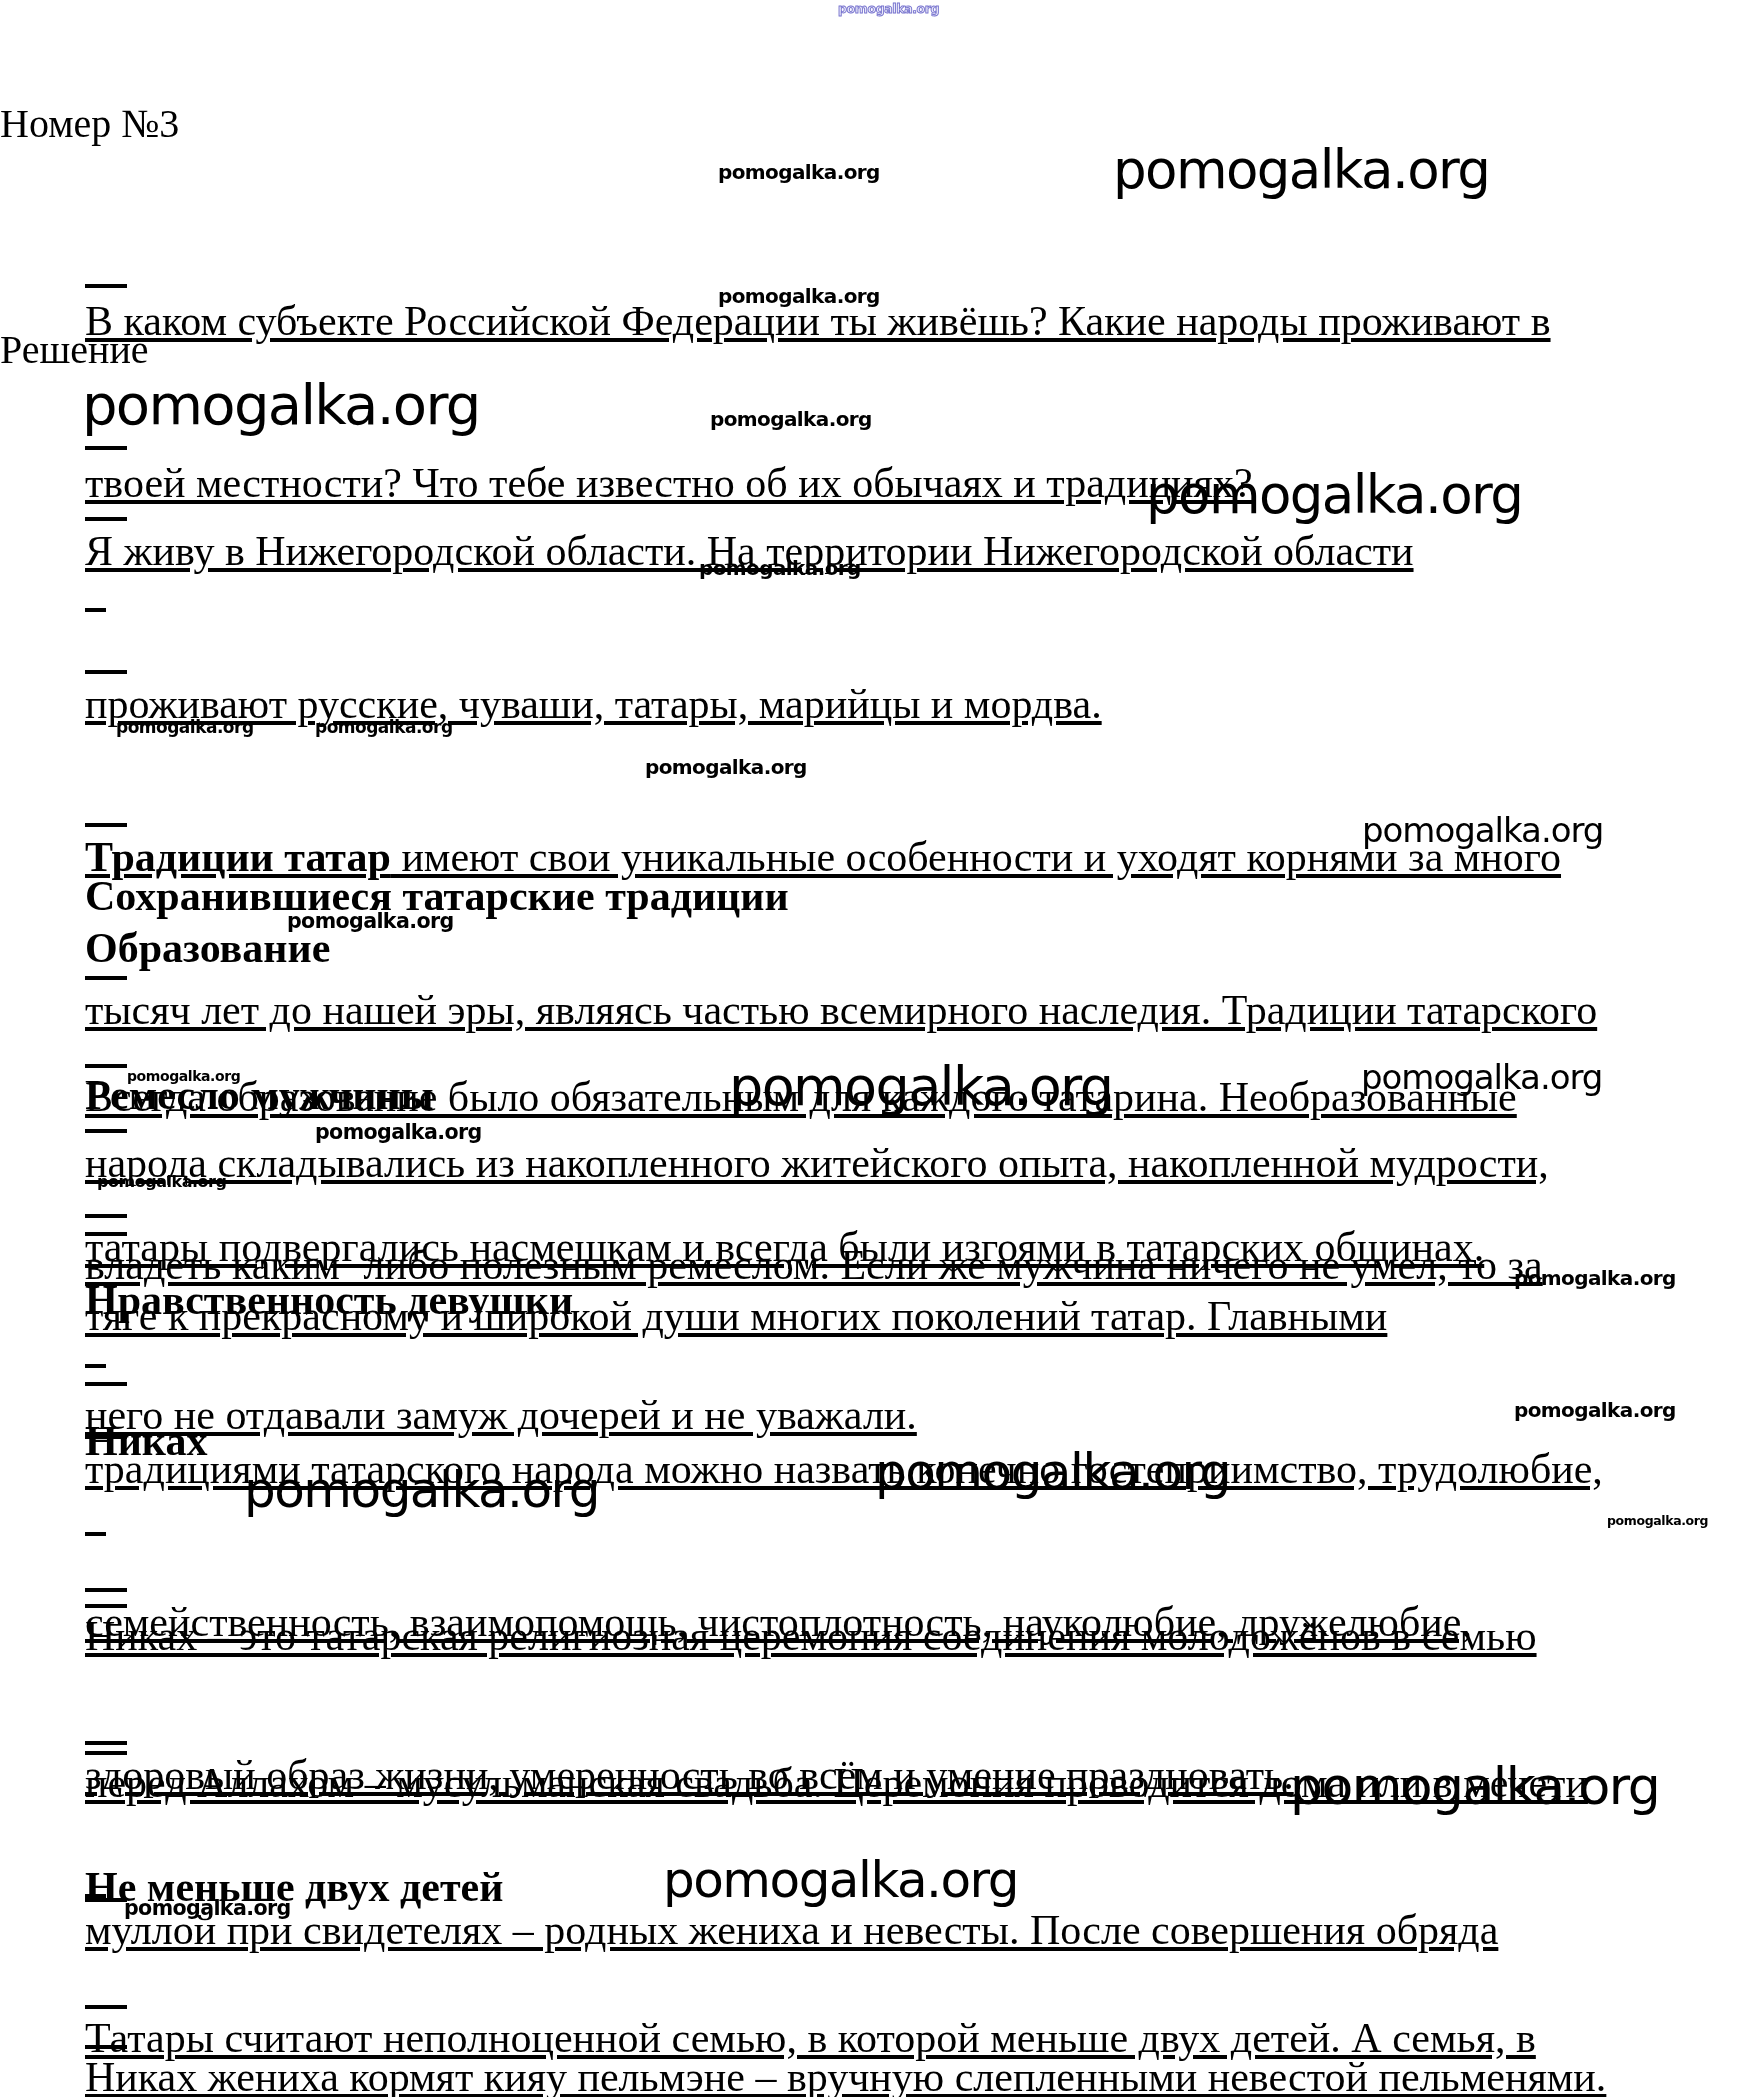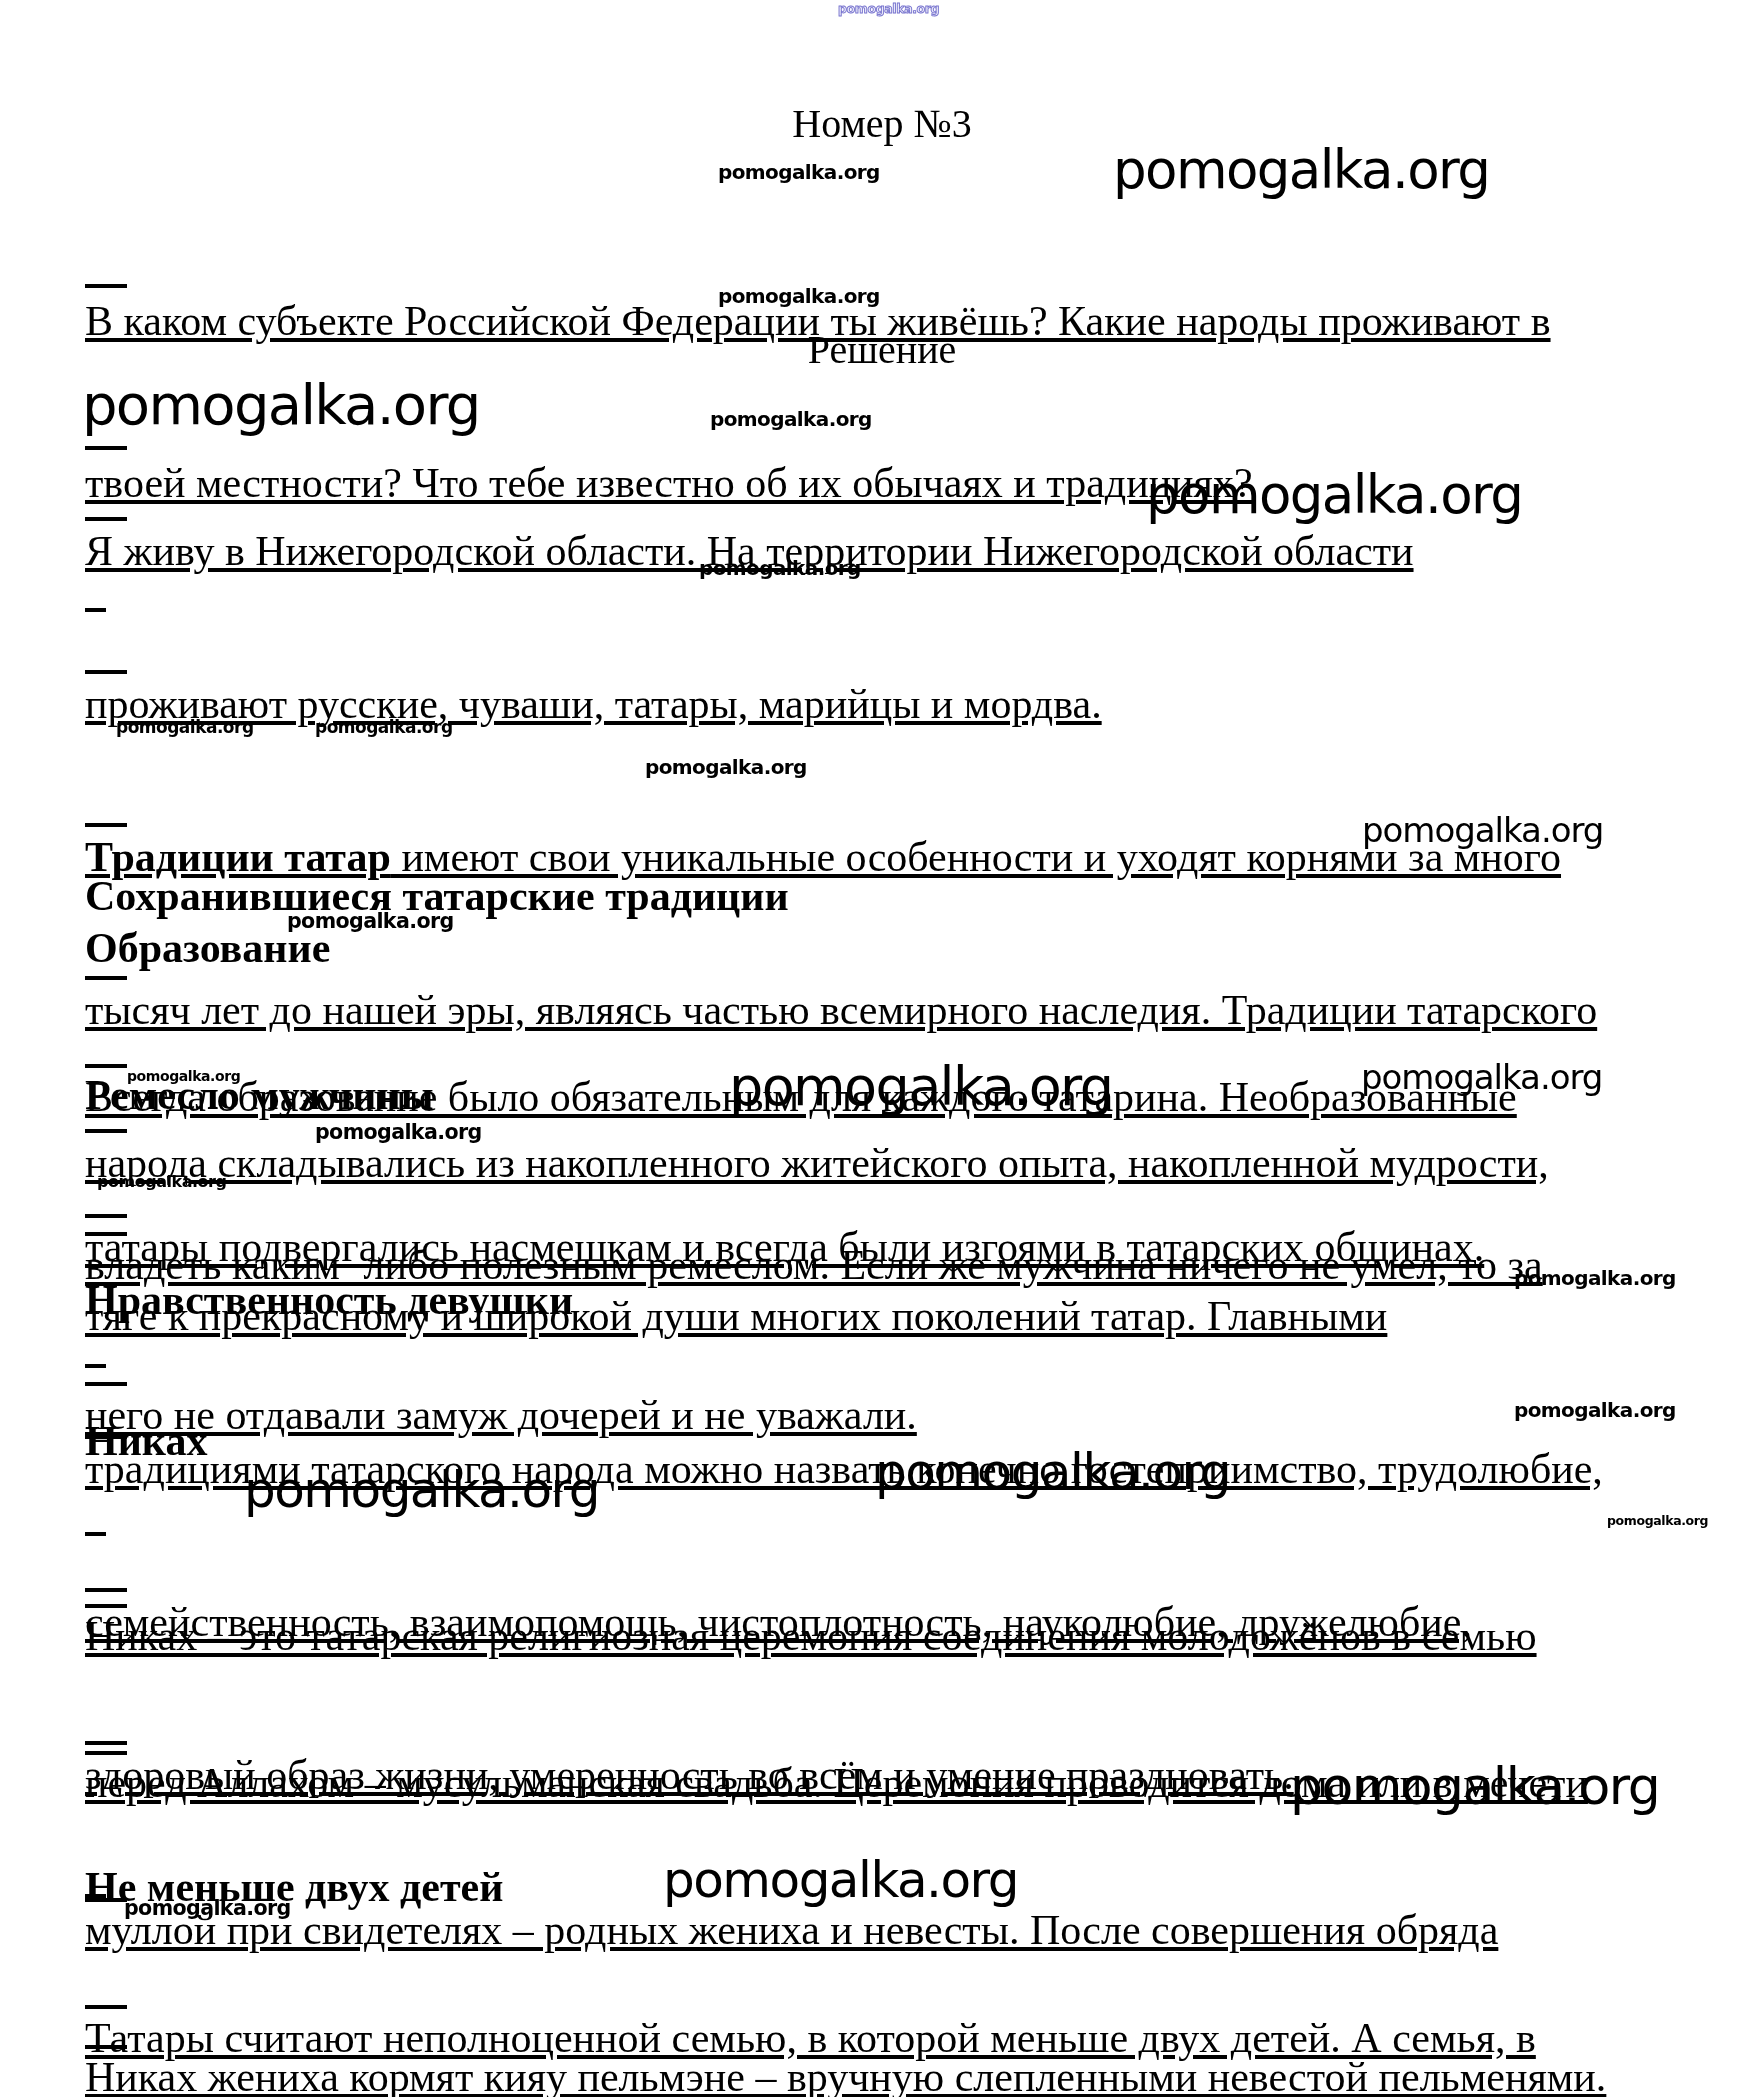--- a/index.html
+++ b/index.html
@@ -8,21 +8,21 @@
     width:1764px;
     height:2097px;
     background:#ffffff;
     overflow:hidden;
     font-family:"Liberation Serif", serif;
     color:#000;
   }
   .center-line{
     position:absolute;
     left:0; right:0;
-    text-align:center;
+    text-align:left;
     font-size:40px;
     line-height:44px;
     white-space:pre;
   }
   .block{
     position:absolute;
     left:85px;
     white-space:pre;
   }
   .para{ font-size:42px;text-decoration:underline; }

